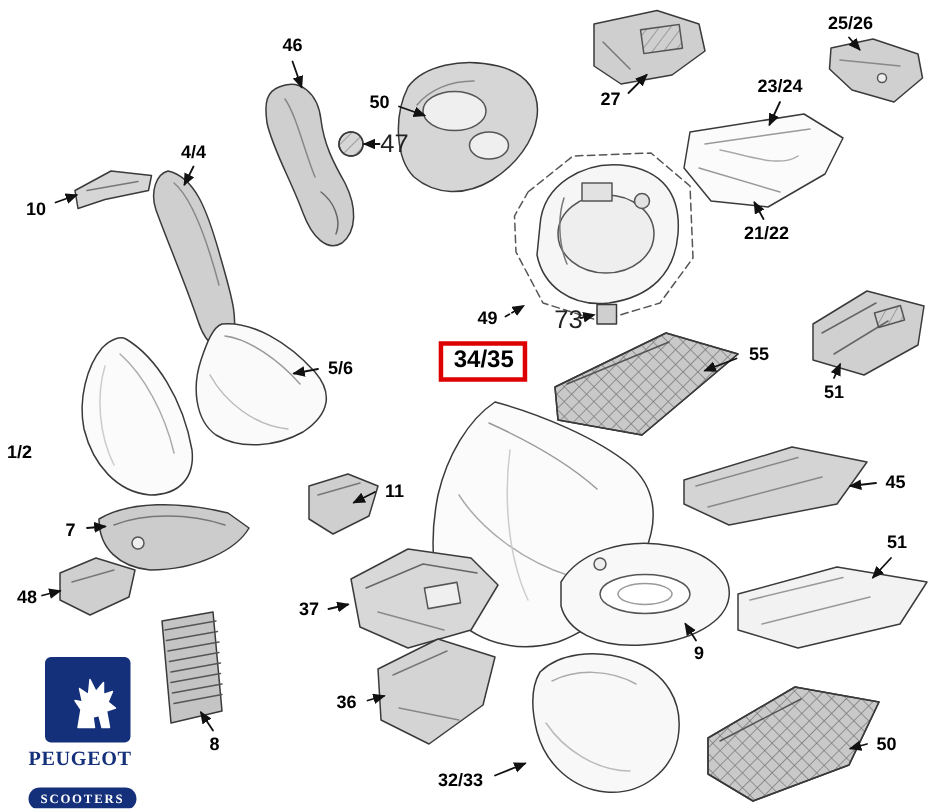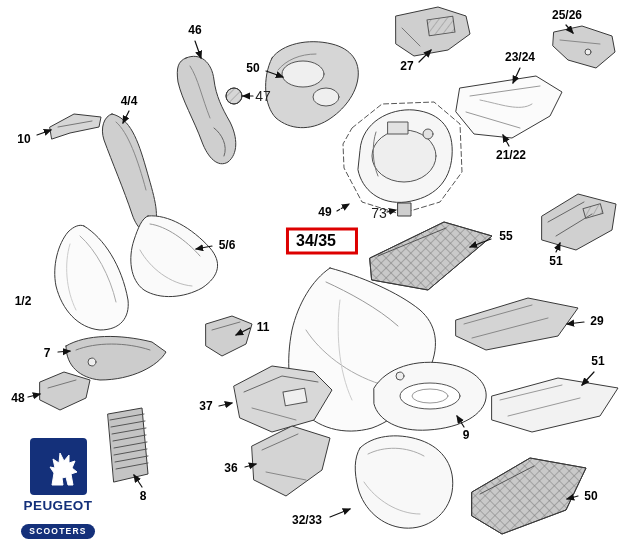--- a/index.html
+++ b/index.html
@@ -5,26 +5,26 @@
   * { margin:0; padding:0; box-sizing:border-box; }
   html,body { background:#fff; }
   body { font-family:"Liberation Sans", sans-serif; }
   #stage { position:relative; width:622px; height:539px; background:#ffffff; overflow:hidden; }
   svg.drawing { position:absolute; left:0; top:0; }
   .label {
     position:absolute; transform:translate(-50%,-50%);
     font-weight:bold; font-size:12px; color:#000; white-space:nowrap;
     line-height:1;
   }
-  .label.small { font-size:14px; font-weight:normal; color:#222; }
+  .label.small { font-size:17px; font-weight:normal; color:#222; }
   .label.highlight {
     border:3px solid var(--highlight-red,#dd0000);
-    padding:2px 19px 3px 7px; background:#fff; font-size:16px; color:#000;
-  }
-  .logo { position:absolute; left:19px; top:438px; width:78px; text-align:center; }
+    padding:2px 6px 3px 7px; background:#fff; font-size:16px; color:#000;
+  }
+  .logo { position:absolute; left:19px; top:438px; width:78px; text-align:left;font-family:Liberation Serif, serif; }
   .logo-square {
     width:57px; height:57px; margin:0 auto; background:var(--logo-blue,#14307a);
     border-radius:4px; display:flex; align-items:center; justify-content:center;
   }
   .logo-brand {
     margin-top:3px; font-weight:bold; font-size:13.5px;
     color:var(--logo-blue,#14307a); letter-spacing:0.4px;
   }
   .logo-sub {
     margin-top:11px; display:inline-block; background:var(--logo-blue,#14307a);
@@ -241,23 +241,23 @@
   <div class="label" style="left:407px;top:66px">27</div>
   <div class="label" style="left:567px;top:15px">25/26</div>
   <div class="label" style="left:520px;top:57px">23/24</div>
   <div class="label" style="left:511px;top:155px">21/22</div>
   <div class="label" style="left:325px;top:212px">49</div>
   <div class="label small" style="left:379px;top:213px">73</div>
   <div class="label highlight" style="left:322px;top:241px">34/35</div>
   <div class="label" style="left:506px;top:236px">55</div>
   <div class="label" style="left:556px;top:261px">51</div>
   <div class="label" style="left:227px;top:245px">5/6</div>
-  <div class="label" style="left:23px;top:301px">1/2</div>
+  <div class="label" style="left:13px;top:301px">1/2</div>
   <div class="label" style="left:263px;top:327px">11</div>
-  <div class="label" style="left:597px;top:321px">29</div>
+  <div class="label" style="left:597px;top:321px">45</div>
   <div class="label" style="left:47px;top:353px">7</div>
   <div class="label" style="left:18px;top:398px">48</div>
   <div class="label" style="left:206px;top:406px">37</div>
   <div class="label" style="left:598px;top:361px">51</div>
   <div class="label" style="left:231px;top:468px">36</div>
   <div class="label" style="left:466px;top:435px">9</div>
   <div class="label" style="left:143px;top:496px">8</div>
   <div class="label" style="left:307px;top:520px">32/33</div>
   <div class="label" style="left:591px;top:496px">50</div>
 

